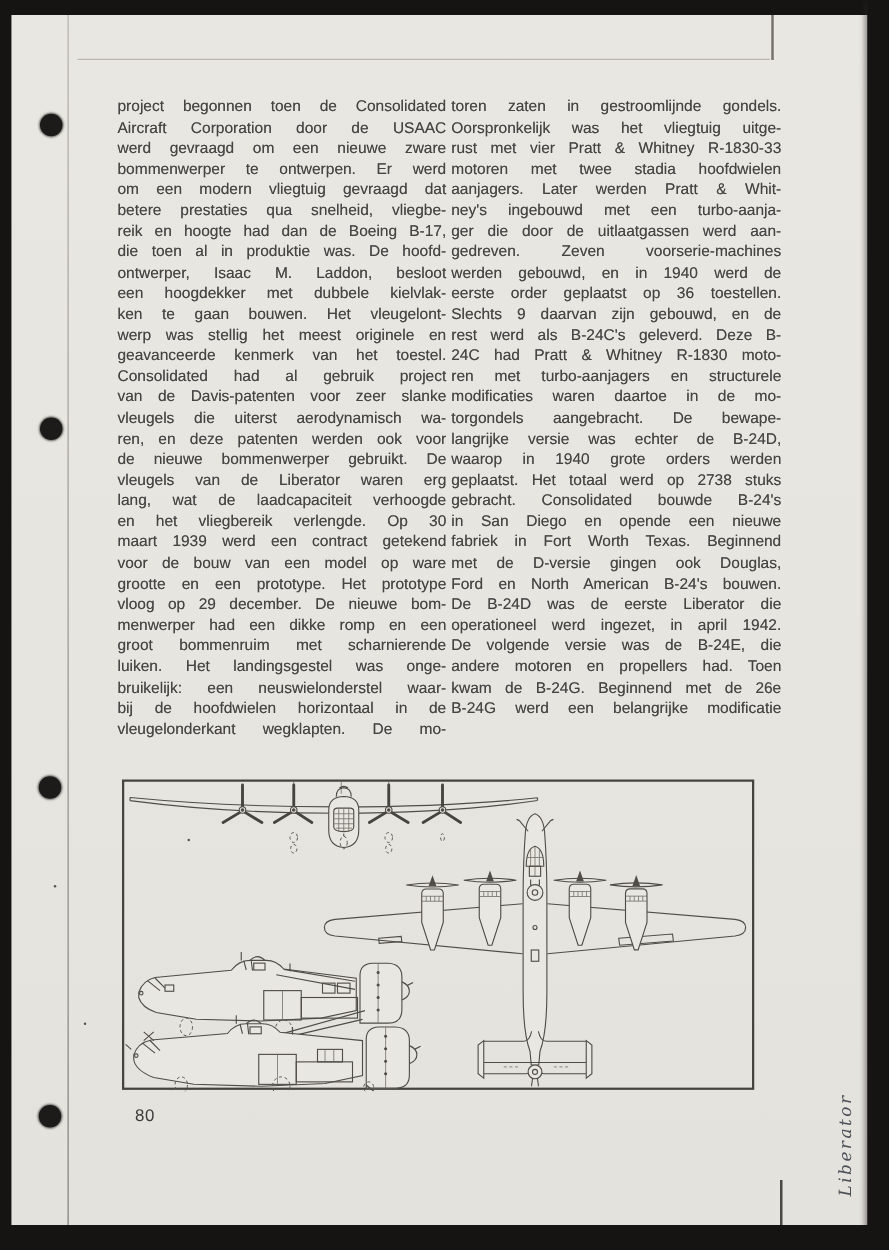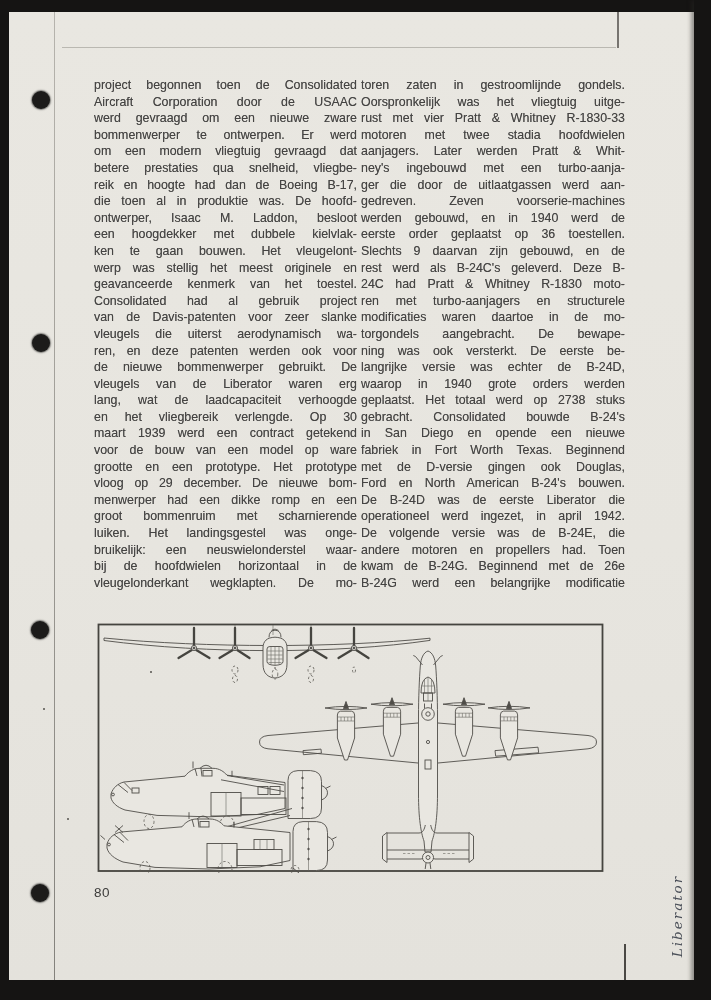--- a/index.html
+++ b/index.html
@@ -18,21 +18,21 @@
         background:linear-gradient(180deg,rgba(120,117,110,.45),rgba(90,88,83,.7));}
   .top-edge-line{position:absolute;left:62px;top:47px;width:554px;height:1px;background:rgba(140,137,130,.5);}
   .underlay-corner{position:absolute;left:617px;top:12px;width:2px;height:36px;background:rgba(90,88,84,.8);}
   .bottom-corner{position:absolute;left:624px;top:944px;width:2px;height:36px;background:#4a4844;}
   .speck{position:absolute;border-radius:50%;background:#55534e;}
   .col{position:absolute;top:77px;width:263px;color:#454443;}
   .col.l{left:94px;}
   .col.r{left:361px;width:264px;}
   .tline{font-size:12.4px;line-height:16.6px;text-align:justify;text-align-last:justify;
          white-space:normal;color:#454443;text-shadow:0 0 .4px rgba(69,68,67,.6);}
-  .pagenum{position:absolute;left:94px;top:885px;font-size:13.5px;color:#3d3c3b;letter-spacing:.5px;}
+  .pagenum{position:absolute;left:108px;top:885px;font-size:13.5px;color:#3d3c3b;letter-spacing:.5px;}
   .margin-note{position:absolute;left:630px;top:905px;width:100px;height:22px;
         transform:rotate(-90deg);font-family:"DejaVu Serif",serif;font-style:italic;
         font-size:13.5px;letter-spacing:2px;color:#4a4f58;text-align:center;}
   .figure{position:absolute;left:97px;top:622px;width:507px;height:251px;}
   svg .ln{stroke:#4f4d48;stroke-width:.9;fill:none;}
   svg .fillp{stroke:#4f4d48;stroke-width:.9;fill:#e9e7e1;}
   svg .dark{stroke:#4f4d48;stroke-width:.9;fill:#4f4d48;}
   svg .dash{stroke:#5a5852;stroke-width:.8;fill:none;stroke-dasharray:2.4 2.2;}
   svg .thin{stroke:#6a6862;stroke-width:.6;fill:none;}
   svg .blade{stroke:#45443f;stroke-width:2.3;stroke-linecap:round;}
@@ -100,21 +100,20 @@
       <div class="tline">ger die door de uitlaatgassen werd aan-</div>
       <div class="tline">gedreven. Zeven voorserie-machines</div>
       <div class="tline">werden gebouwd, en in 1940 werd de</div>
       <div class="tline">eerste order geplaatst op 36 toestellen.</div>
       <div class="tline">Slechts 9 daarvan zijn gebouwd, en de</div>
       <div class="tline">rest werd als B-24C's geleverd. Deze B-</div>
       <div class="tline">24C had Pratt &amp; Whitney R-1830 moto-</div>
       <div class="tline">ren met turbo-aanjagers en structurele</div>
       <div class="tline">modificaties waren daartoe in de mo-</div>
       <div class="tline">torgondels aangebracht. De bewape-</div>
-      <div class="tline">ning was ook versterkt. De eerste be-</div>
       <div class="tline">langrijke versie was echter de B-24D,</div>
       <div class="tline">waarop in 1940 grote orders werden</div>
       <div class="tline">geplaatst. Het totaal werd op 2738 stuks</div>
       <div class="tline">gebracht. Consolidated bouwde B-24's</div>
       <div class="tline">in San Diego en opende een nieuwe</div>
       <div class="tline">fabriek in Fort Worth Texas. Beginnend</div>
       <div class="tline">met de D-versie gingen ook Douglas,</div>
       <div class="tline">Ford en North American B-24's bouwen.</div>
       <div class="tline">De B-24D was de eerste Liberator die</div>
       <div class="tline">operationeel werd ingezet, in april 1942.</div>

